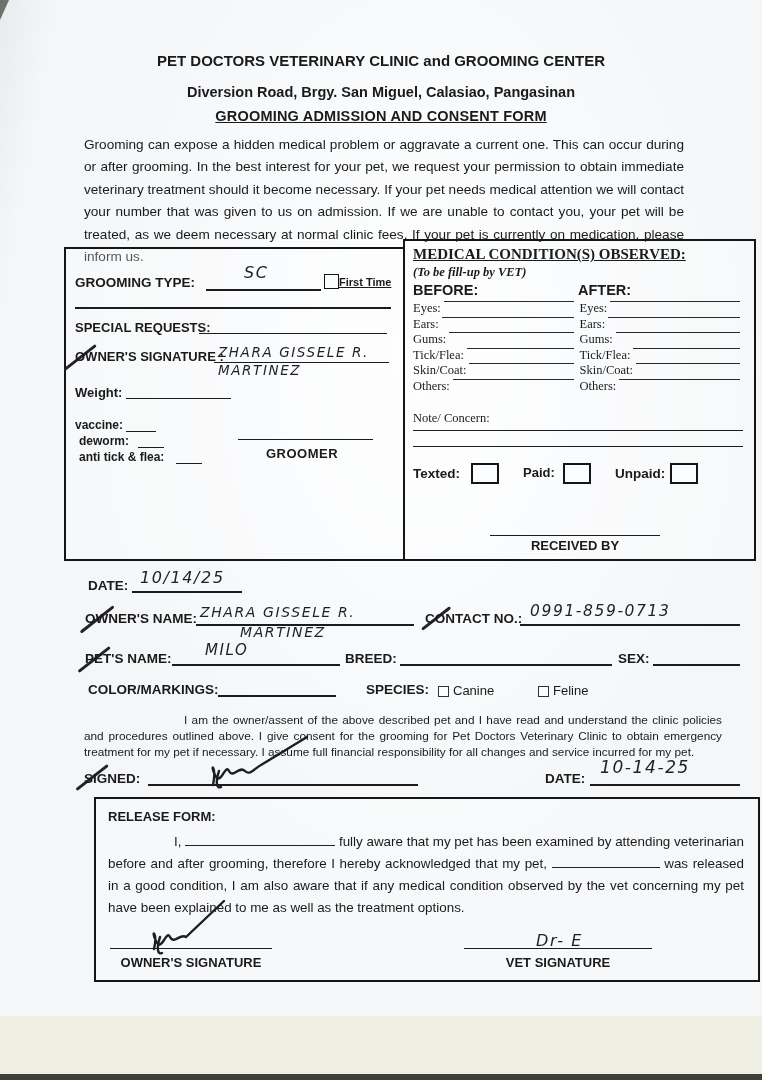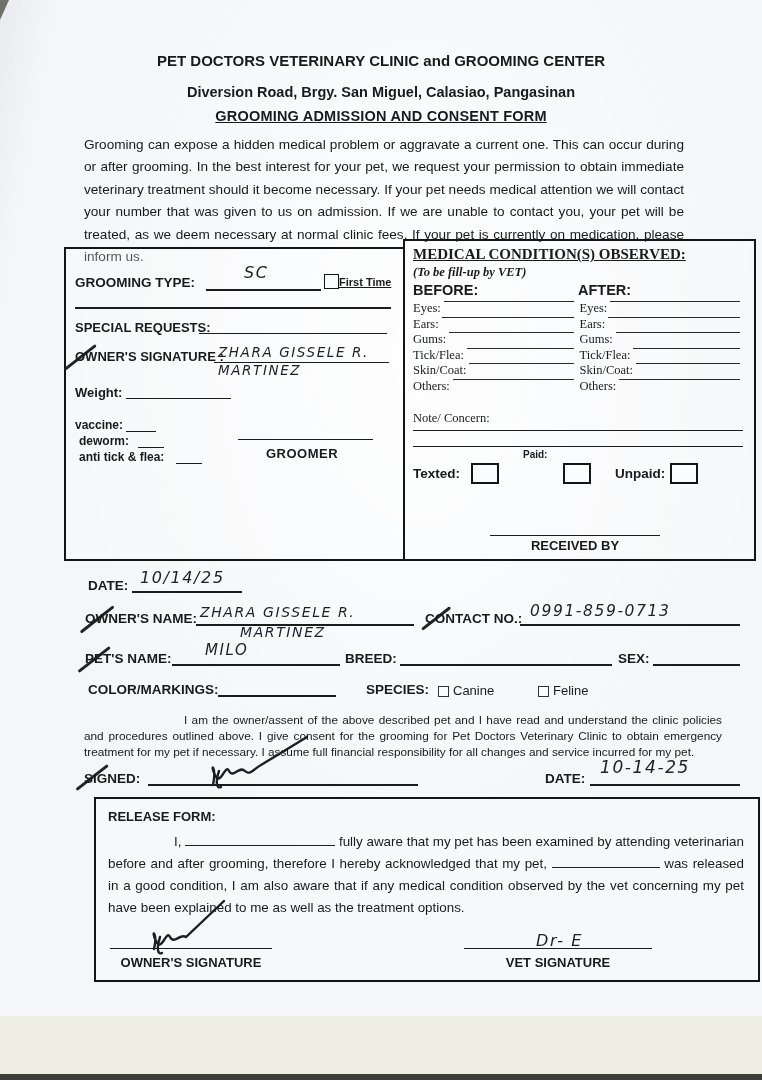--- a/index.html
+++ b/index.html
@@ -186,21 +186,21 @@
           </div>
       </div>
     </div>
 
     <span class="abs mlbl" style="left:8px;top:170px;font-family:'Liberation Serif',serif;font-size:12.5px;">Note/ Concern:</span>
     <span class="abs fieldline thin" style="left:8px;top:175px;width:330px;border-bottom-width:1px;"></span>
     <span class="abs fieldline thin" style="left:8px;top:191px;width:330px;border-bottom-width:1px;"></span>
 
     <span class="abs lbl" style="left:8px;top:225px;font-size:13.5px;">Texted:</span>
     <span class="abs cb" style="left:66px;top:222px;"></span>
-    <span class="abs lbl" style="left:118px;top:208px;font-size:10px;">Paid:</span>
+    <span class="abs lbl" style="left:118px;top:224px;font-size:13px;">Paid:</span>
     <span class="abs cb" style="left:158px;top:222px;"></span>
     <span class="abs lbl" style="left:210px;top:225px;font-size:13.5px;">Unpaid:</span>
     <span class="abs cb" style="left:265px;top:222px;"></span>
 
     <span class="abs fieldline thin" style="left:85px;top:280px;width:170px;border-bottom-width:1.5px;"></span>
     <span class="abs sig-label" style="left:85px;top:297px;width:170px;">RECEIVED BY</span>
   </div>
 
   <span class="abs lbl" style="left:88px;top:578px;font-size:13.5px;">DATE:</span>
   <span class="abs fieldline" style="left:132px;top:577px;width:110px;"></span>

